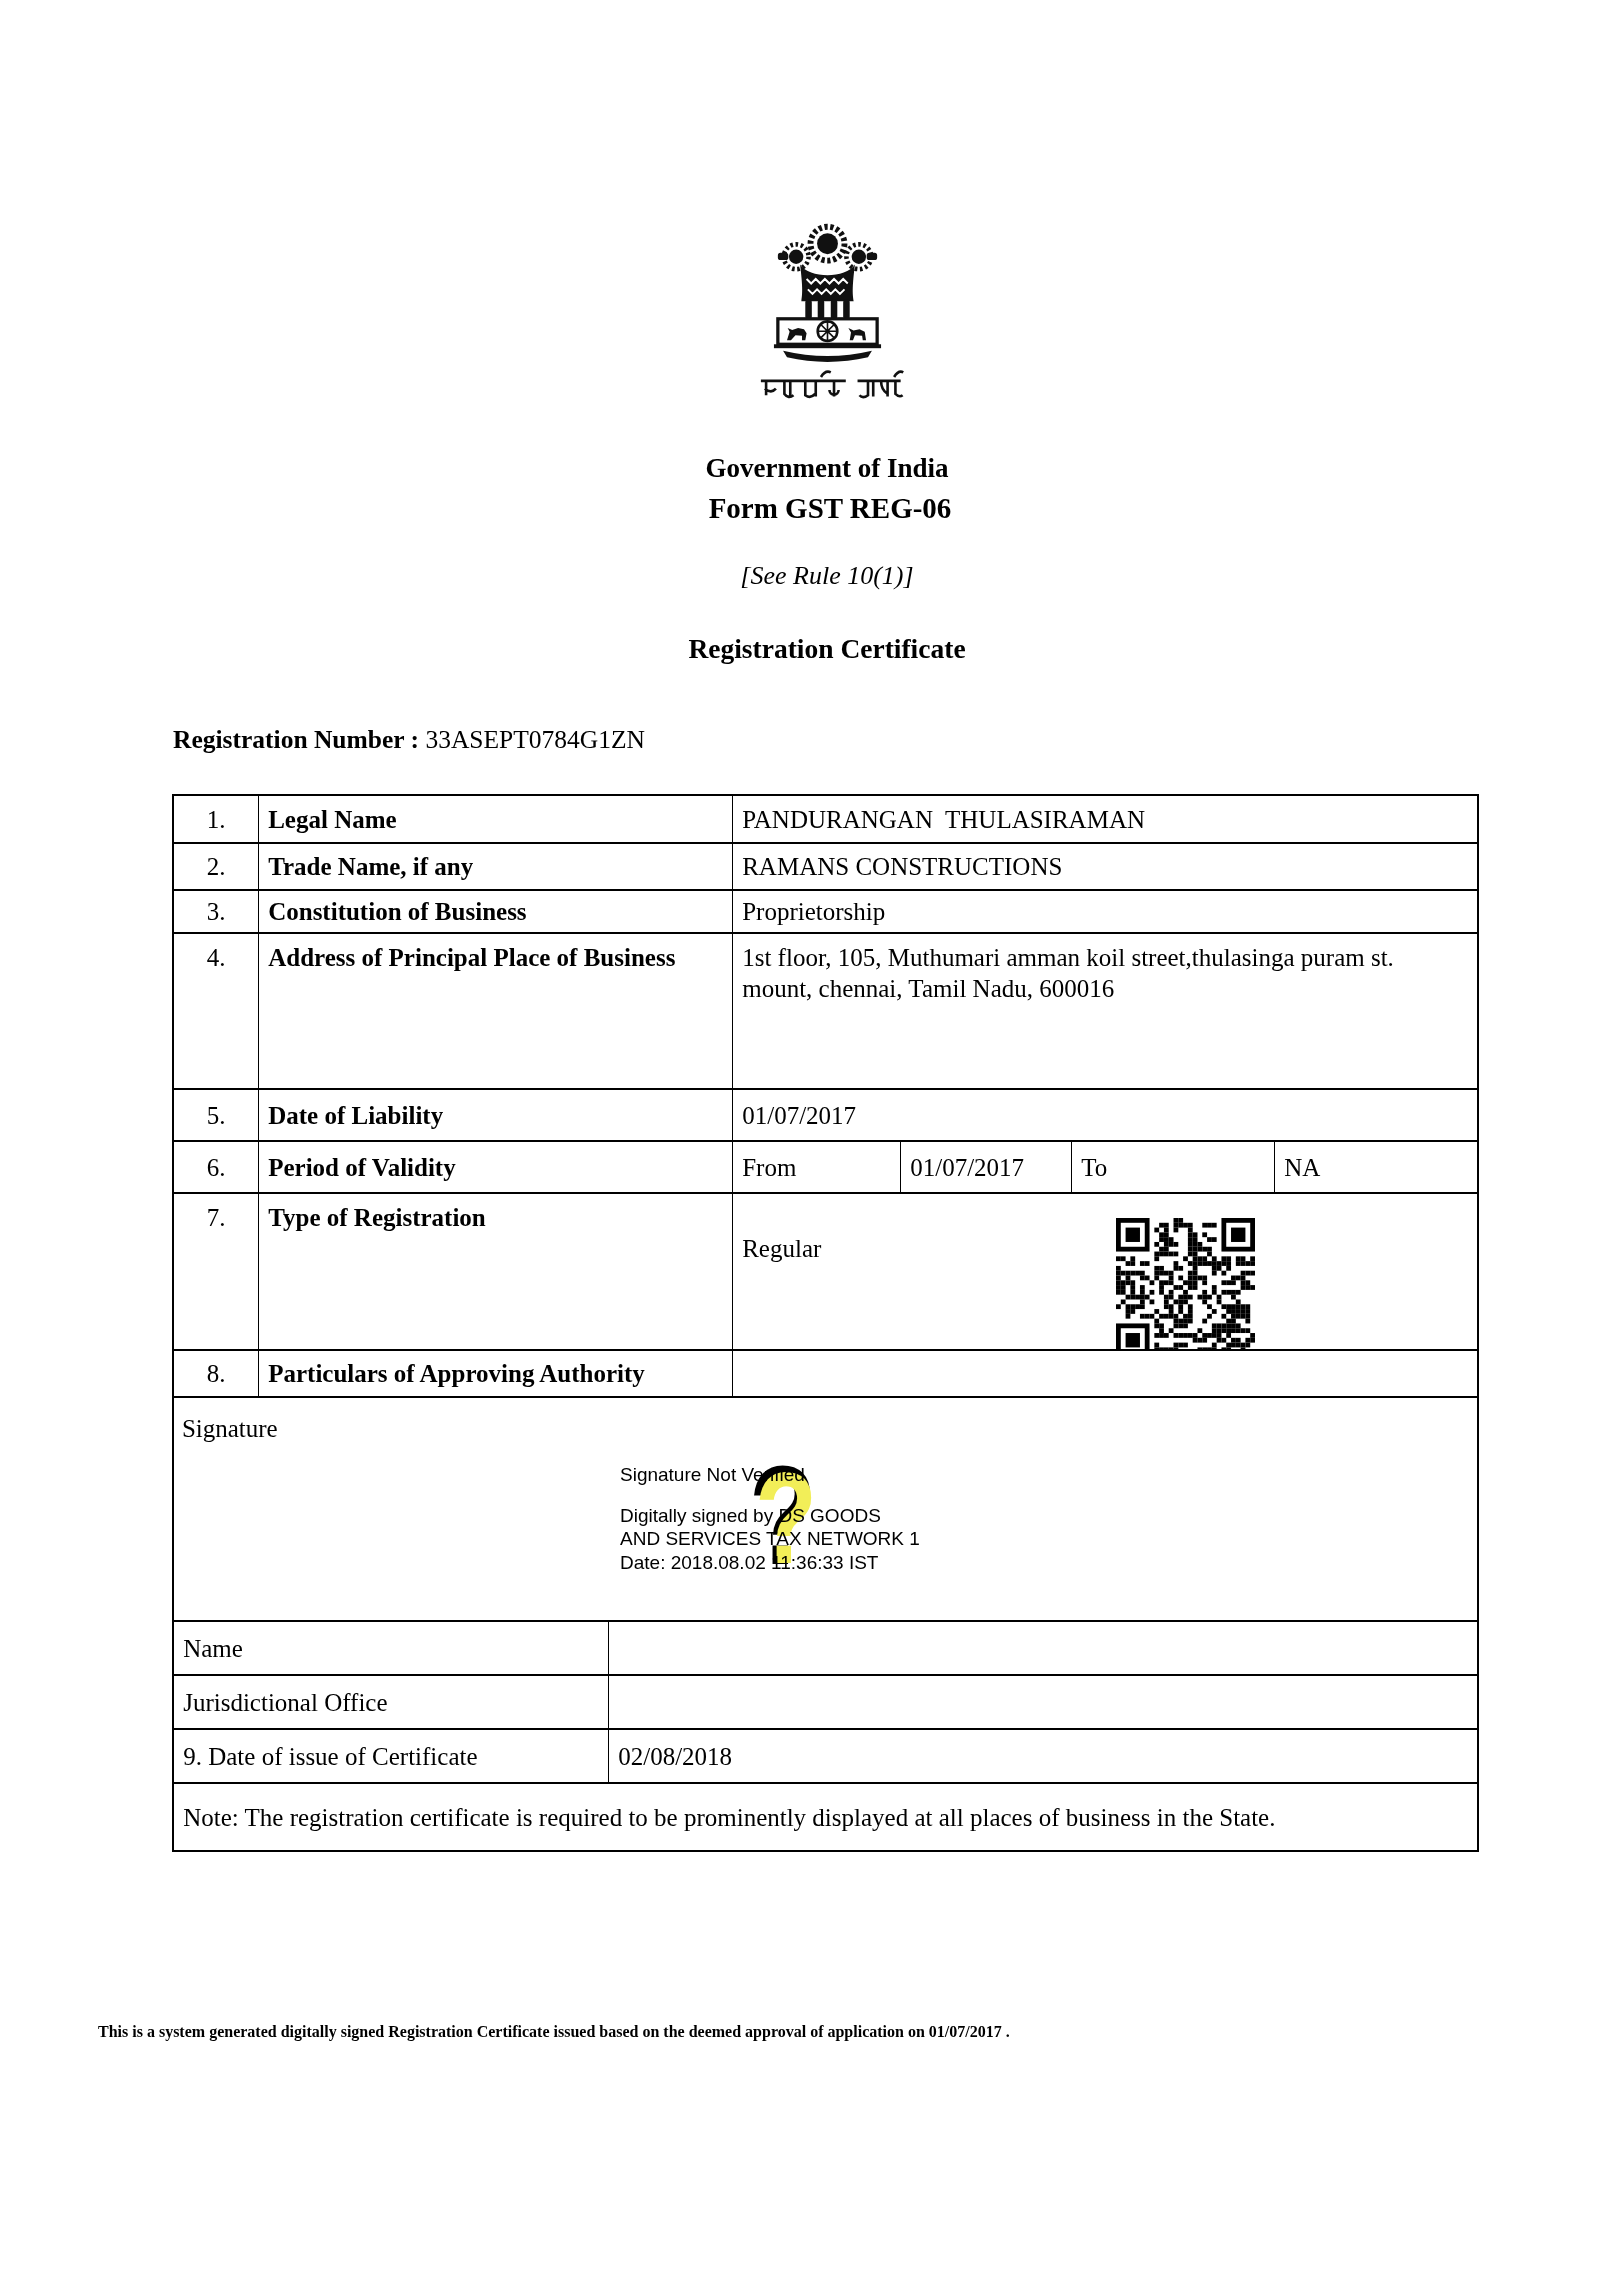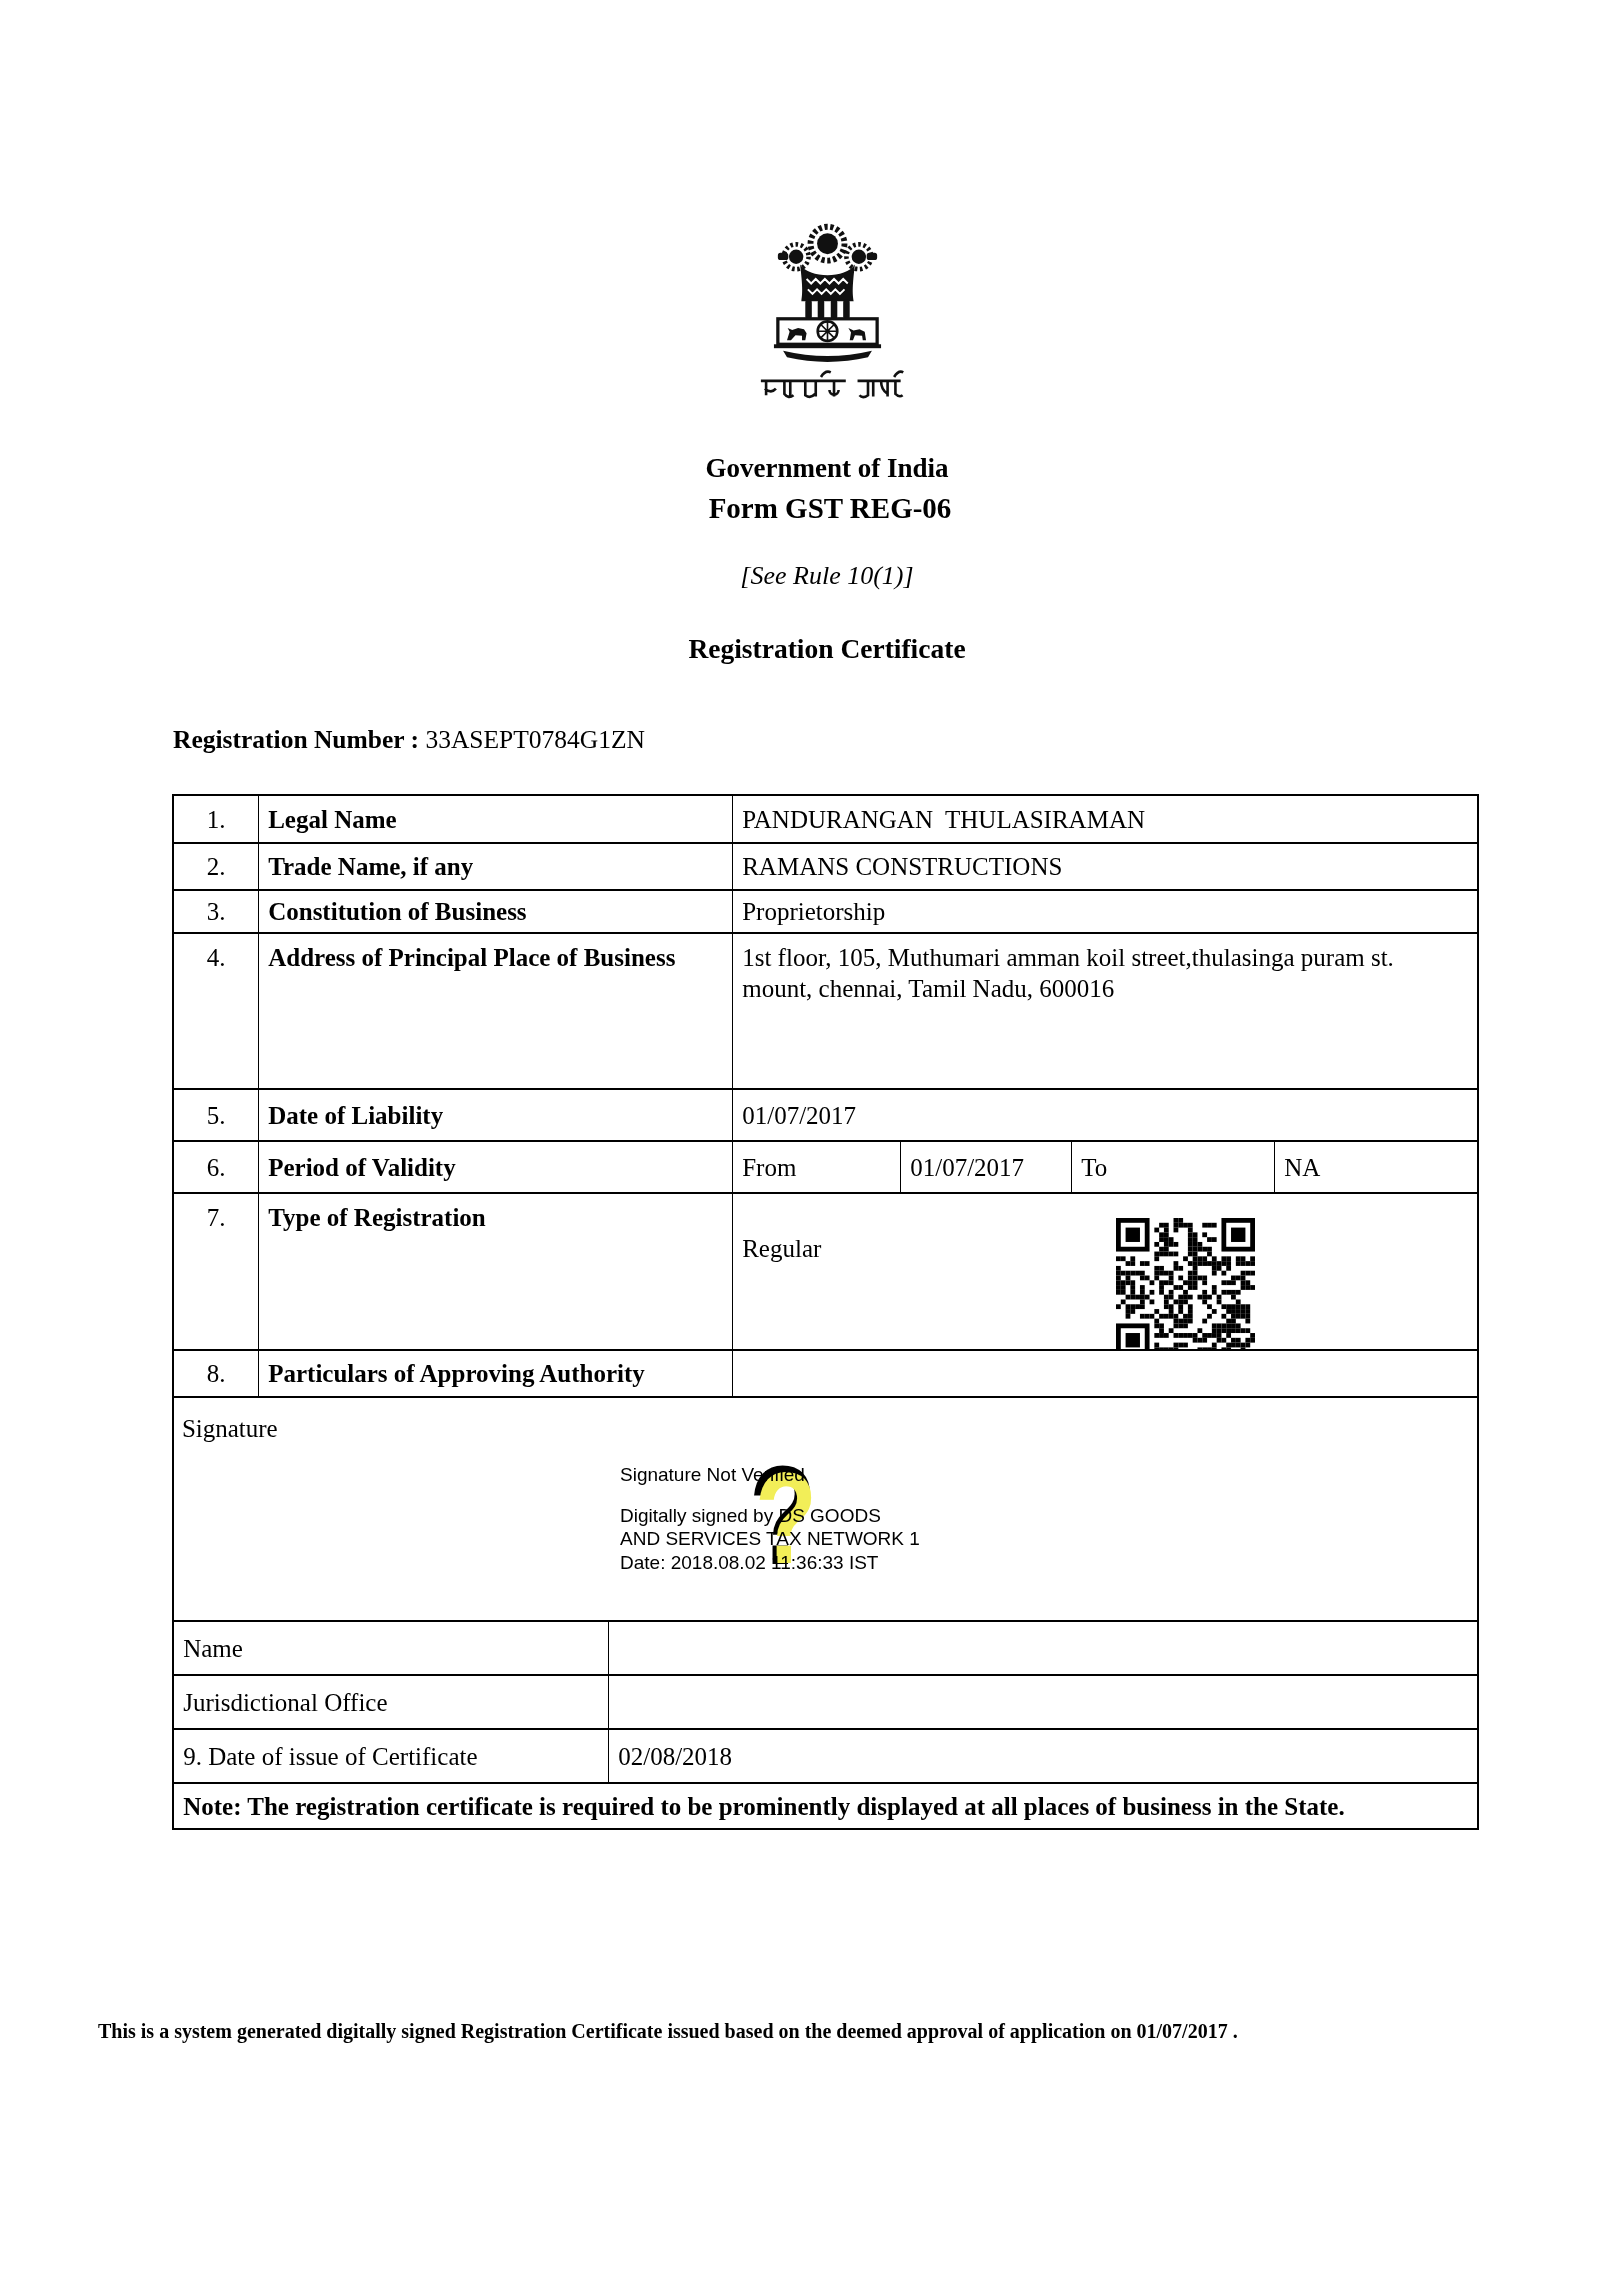--- a/index.html
+++ b/index.html
@@ -26,21 +26,21 @@
   .c{box-sizing:border-box;padding:3.9px 9.2px;font-size:25px;line-height:31px;display:flex;align-items:center;overflow:hidden;}
   .c + .c{border-left:1.3px solid #000;}
   .num{flex:0 0 84px;justify-content:center;padding-left:2.6px;padding-right:2.6px;}
   .lbl{flex:0 0 474px;font-weight:bold;}
   .val{flex:1 1 auto;}
   .top .c{align-items:flex-start;padding-top:7.9px;}
   .prewrap{white-space:pre-wrap;}
 
   .h-r1{height:46px;}.h-r2{height:47px;}.h-r3{height:43px;}.h-r4{height:156px;}
   .h-r5{height:52px;}.h-r6{height:52px;}.h-r7{height:157px;}.h-r8{height:47px;}
-  .h-sig{height:224px;}.h-low{height:54px;}.h-note{height:46px;font-weight:bold;}
+  .h-sig{height:224px;}.h-low{height:54px;}.h-note{height:68px;}
 
   .sub-from{flex:0 0 168px;}
   .sub-fromval{flex:0 0 171px;}
   .sub-to{flex:0 0 203px;}
   .sub-toval{flex:1 1 auto;}
 
   .reg-cell{position:relative;}
   .reg-cell .reg-text{position:absolute;left:9.2px;top:39px;line-height:31px;}
   .qr{position:absolute;left:383px;top:23.6px;width:139px;height:139px;}
 
@@ -50,21 +50,21 @@
   .seal-black{left:575px;top:47px;font-size:141px;color:#000;z-index:1;}
   .seal-yellow{left:581px;top:55px;font-size:130px;z-index:2;}
   .sig-block{position:absolute;left:446px;top:65px;z-index:3;font-family:"Liberation Sans", sans-serif;font-size:19px;line-height:23.6px;color:#000;}
   .sig-status{margin-bottom:17px;}
 
   .lrow-left{flex:0 0 434px;}
   .lrow-val{flex:1 1 auto;}
 
   .note-cell{flex:1 1 auto;}
 
-  .footer{position:absolute;left:98px;top:2017px;width:1446px;font-size:20px;font-weight:bold;line-height:29px;}
+  .footer{position:absolute;left:98px;top:2017px;width:1446px;font-size:16px;font-weight:bold;line-height:29px;}
 
   .visually-hidden{position:absolute;width:0.7px;height:0.7px;overflow:hidden;clip:rect(0 0 0 0);white-space:nowrap;}
 </style>
 </head>
 <body>
 
 <div class="page">
 
   <div class="emblem-wrap">
     <svg viewBox="0 0 320 310" xmlns="http://www.w3.org/2000/svg" aria-hidden="true">

